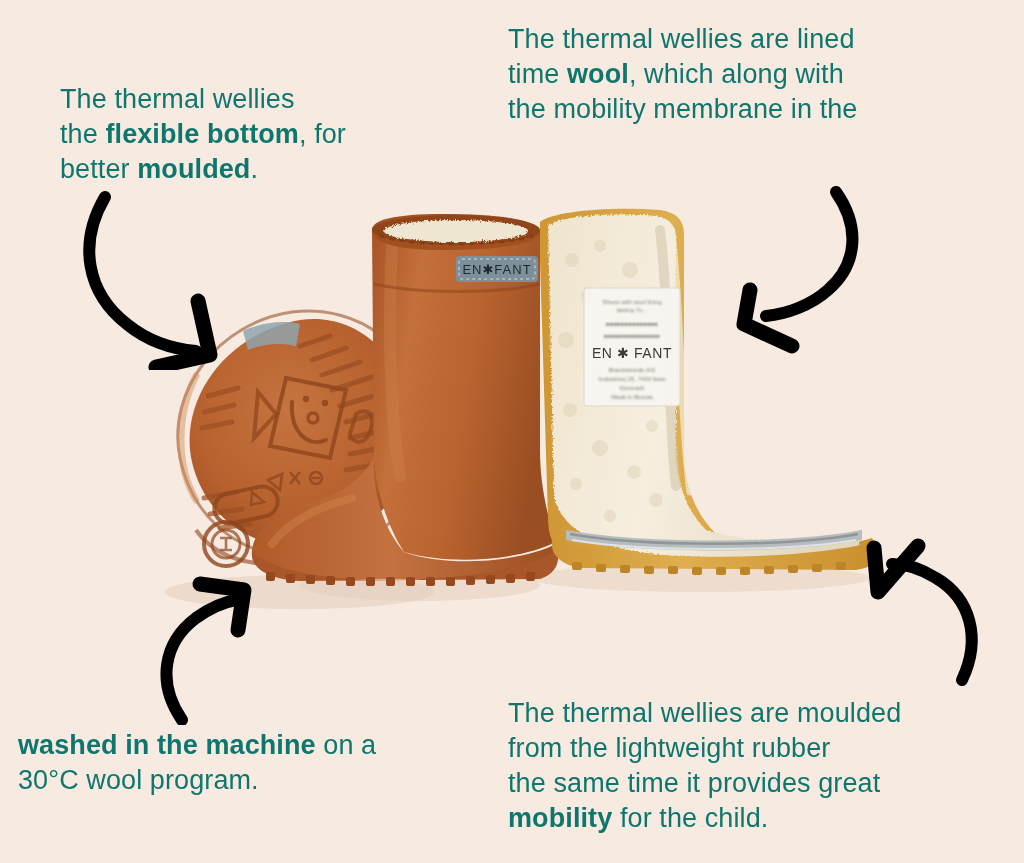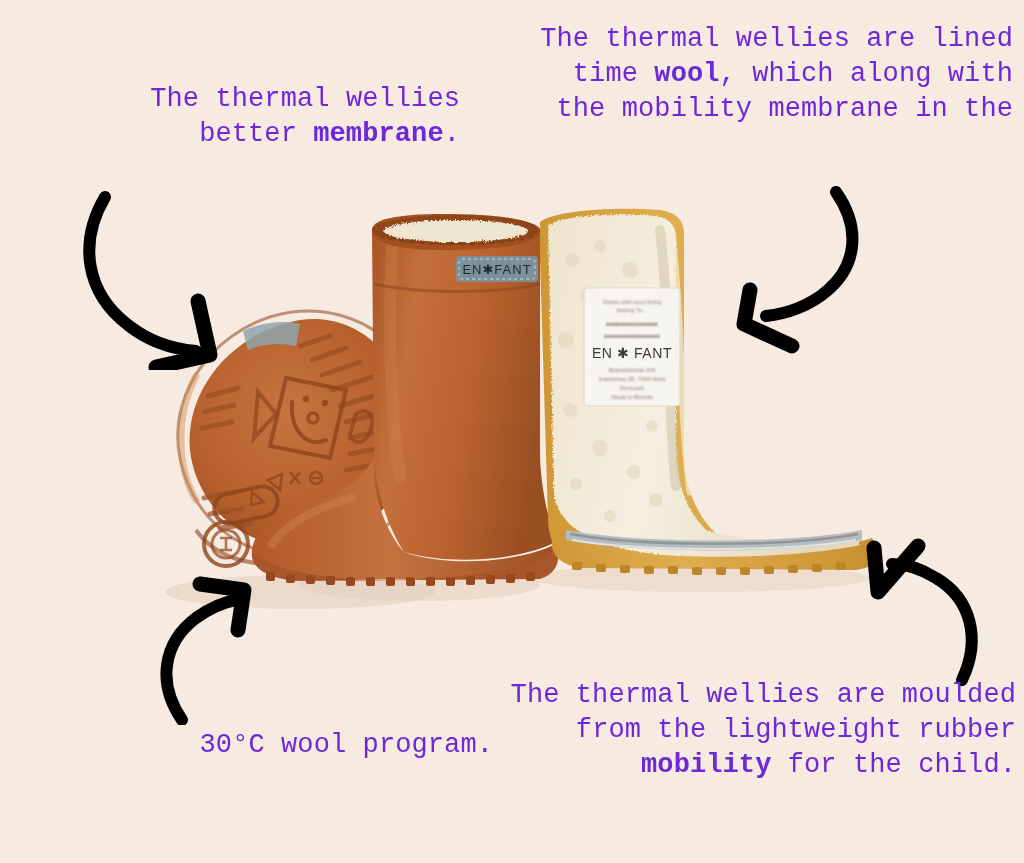--- a/index.html
+++ b/index.html
@@ -6,33 +6,33 @@
   body{
     width:1024px;height:863px;overflow:hidden;
     background:#f7ebe1;
     font-family:"Liberation Serif", serif;
     position:relative;
   }
   #stage{position:absolute;inset:0;width:1024px;height:863px;}
 
   .callout{
     position:absolute;
-    text-align:right;
-    color:#6d28d9;
-    font-family:Liberation Mono, monospace;
+    text-align:left;
+    color:#0f766e;
+    font-family:Liberation Sans, sans-serif;
     font-size:27px;
     line-height:1.30;
     letter-spacing:.1px;
   }
   .callout b{font-weight:bold;}
 
   #callout-sole{ left:60px;  top:82px;  width:400px; }
   #callout-wool{ left:508px; top:22px;  width:505px; }
   #callout-wash{ left:18px;  top:728px; width:475px; }
-  #callout-megol{left:508px; top:678px; width:508px; }
+  #callout-megol{left:508px; top:696px; width:508px; }
 
   .arrow{position:absolute;}
 
   #art{position:absolute;left:0;top:200px;width:1024px;height:430px;}
 </style>
 </head>
 <body style="background: rgb(247, 235, 225);">
 
 <div id="stage">
 
@@ -300,32 +300,35 @@
     <path d="M70 24 L114 30 L108 70" fill="none" stroke="#000" stroke-width="15" stroke-linecap="round" stroke-linejoin="round"></path>
   </svg>
 
   <svg class="arrow" style="left:840px;top:520px;width:190px;height:170px;" viewBox="0 0 190 170">
     <path d="M122 160 C142 118 130 78 96 58 C80 48 64 44 52 44" fill="none" stroke="#000" stroke-width="12" stroke-linecap="round"></path>
     <path d="M34 28 L38 72 L78 26" fill="none" stroke="#000" stroke-width="15" stroke-linecap="round" stroke-linejoin="round"></path>
   </svg>
 
   <div class="callout" id="callout-sole">
       <div><span>The thermal wellies</span></div>
-      <div><span>better </span><b>membrane</b><span>.</span></div>
+      <div><span>the </span><b>flexible bottom</b><span>, for</span></div>
+      <div><span>better </span><b>moulded</b><span>.</span></div>
     </div>
 
   <div class="callout" id="callout-wool">
       <div><span>The thermal wellies are lined</span></div>
       <div><span>time </span><b>wool</b><span>, which along with</span></div>
       <div><span>the mobility membrane in the</span></div>
     </div>
 
   <div class="callout" id="callout-wash">
+      <div><b>washed in the machine</b><span> on a</span></div>
       <div><span>30°C wool program.</span></div>
     </div>
 
   <div class="callout" id="callout-megol">
       <div><span>The thermal wellies are moulded</span></div>
       <div><span>from the lightweight rubber</span></div>
+      <div><span>the same time it provides great</span></div>
       <div><b>mobility</b><span> for the child.</span></div>
     </div>
 
 </div>
 
 </body></html>

